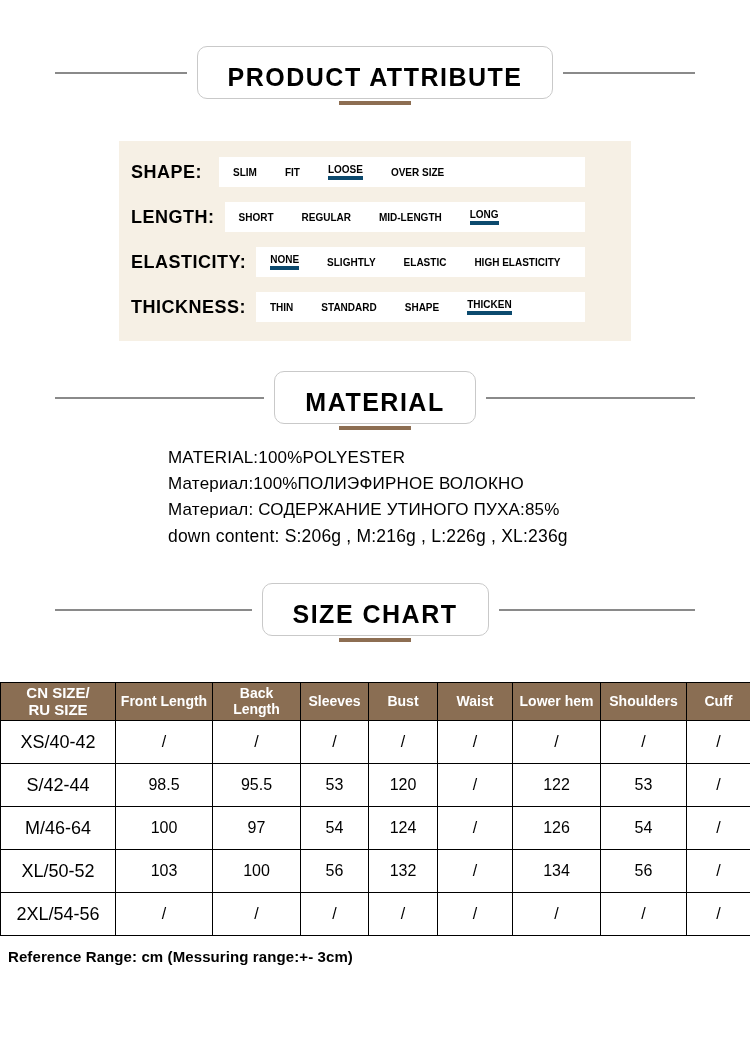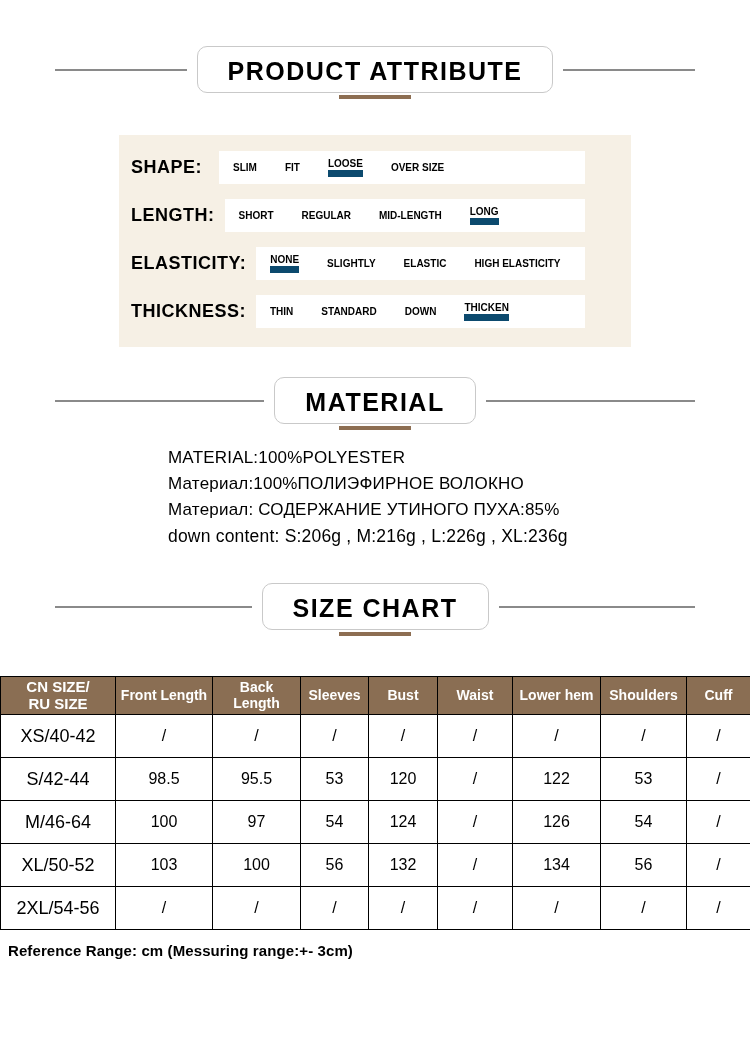--- a/index.html
+++ b/index.html
@@ -19,21 +19,21 @@
   }
 
   
   .title-wrap { padding-top: 46px; }
   .title-wrap + * {}
   .title-row { display: flex; align-items: center; padding: 0 55px; }
   .hline { flex: 1; height: 2px; background: #8a8a8a; }
   .title-box {
     border: 1px solid #c9c9c9;
     border-radius: 10px;
-    padding: 10px 30px 6px;
+    padding: 16px 30px 6px;
     margin: 0 10px;
     font-size: 25px;
     font-weight: bold;
     letter-spacing: 1.5px;
     background: #fff;
     white-space: nowrap;
   }
   .title-underline {
     width: 72px; height: 4px;
     background: var(--accent);
@@ -62,21 +62,21 @@
     background: #fff;
     margin-right: 46px;
     padding: 7px 14px;
     display: flex;
     gap: 28px;
     align-items: center;
     font-size: 10px;
     font-weight: bold;
     white-space: nowrap;
   }
-  .attr-option.selected { border-bottom: 7px solid #0c4a6e; padding-bottom: 1px; }
+  .attr-option.selected { border-bottom: 4px solid #0c4a6e; padding-bottom: 1px; }
 
   
   .material-block { margin: 18px 0 0 168px; }
   .material-line { font-size: 17px; font-weight: normal; margin: 6px 0; letter-spacing: .2px; }
   .material-line.light { font-weight: normal; font-size: 17.5px; }
 
   
   table.size-table {
     border-collapse: collapse;
     width: 750px;
@@ -160,21 +160,21 @@
           <span class="attr-option">SLIGHTLY</span>
           <span class="attr-option">ELASTIC</span>
           <span class="attr-option">HIGH ELASTICITY</span>
         </div>
       </div>
       <div class="attr-row">
         <span class="attr-label">THICKNESS:</span>
         <div class="attr-options">
           <span class="attr-option">THIN</span>
           <span class="attr-option">STANDARD</span>
-          <span class="attr-option">DOWN</span>
+          <span class="attr-option">SHAPE</span>
           <span class="attr-option selected">THICKEN</span>
         </div>
       </div>
     </div>
 
   <div class="title-wrap mid">
     <div class="title-row">
       <div class="hline"></div>
       <div class="title-box">
         <span>MATERIAL</span>

